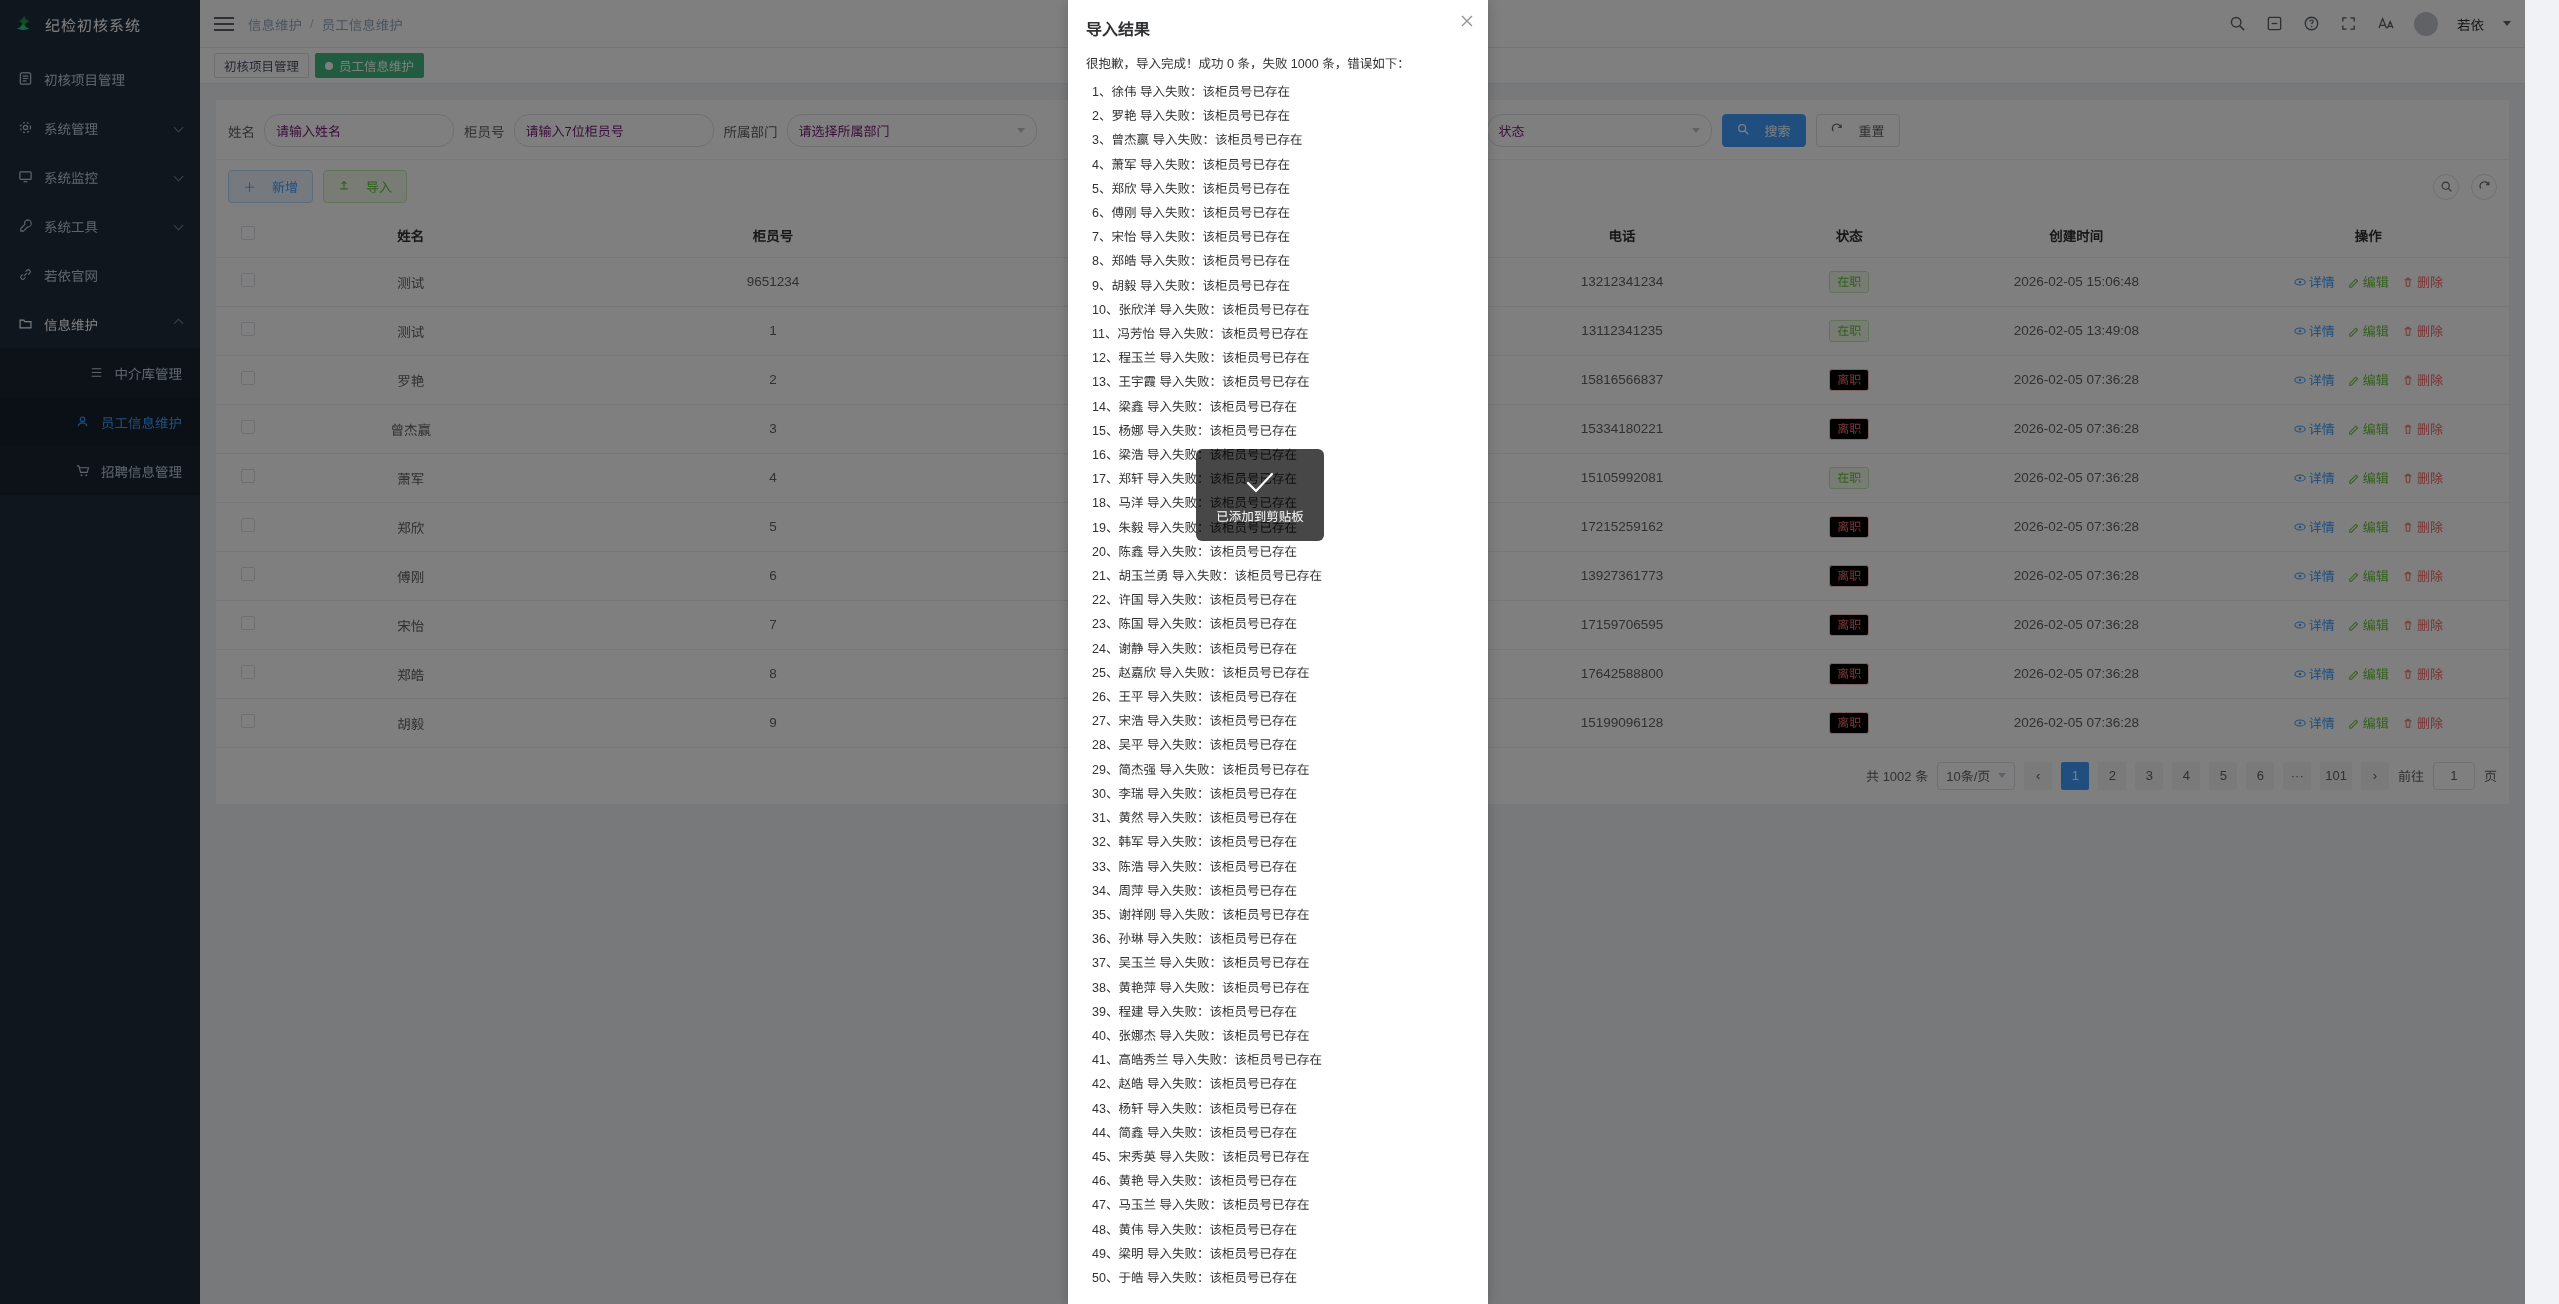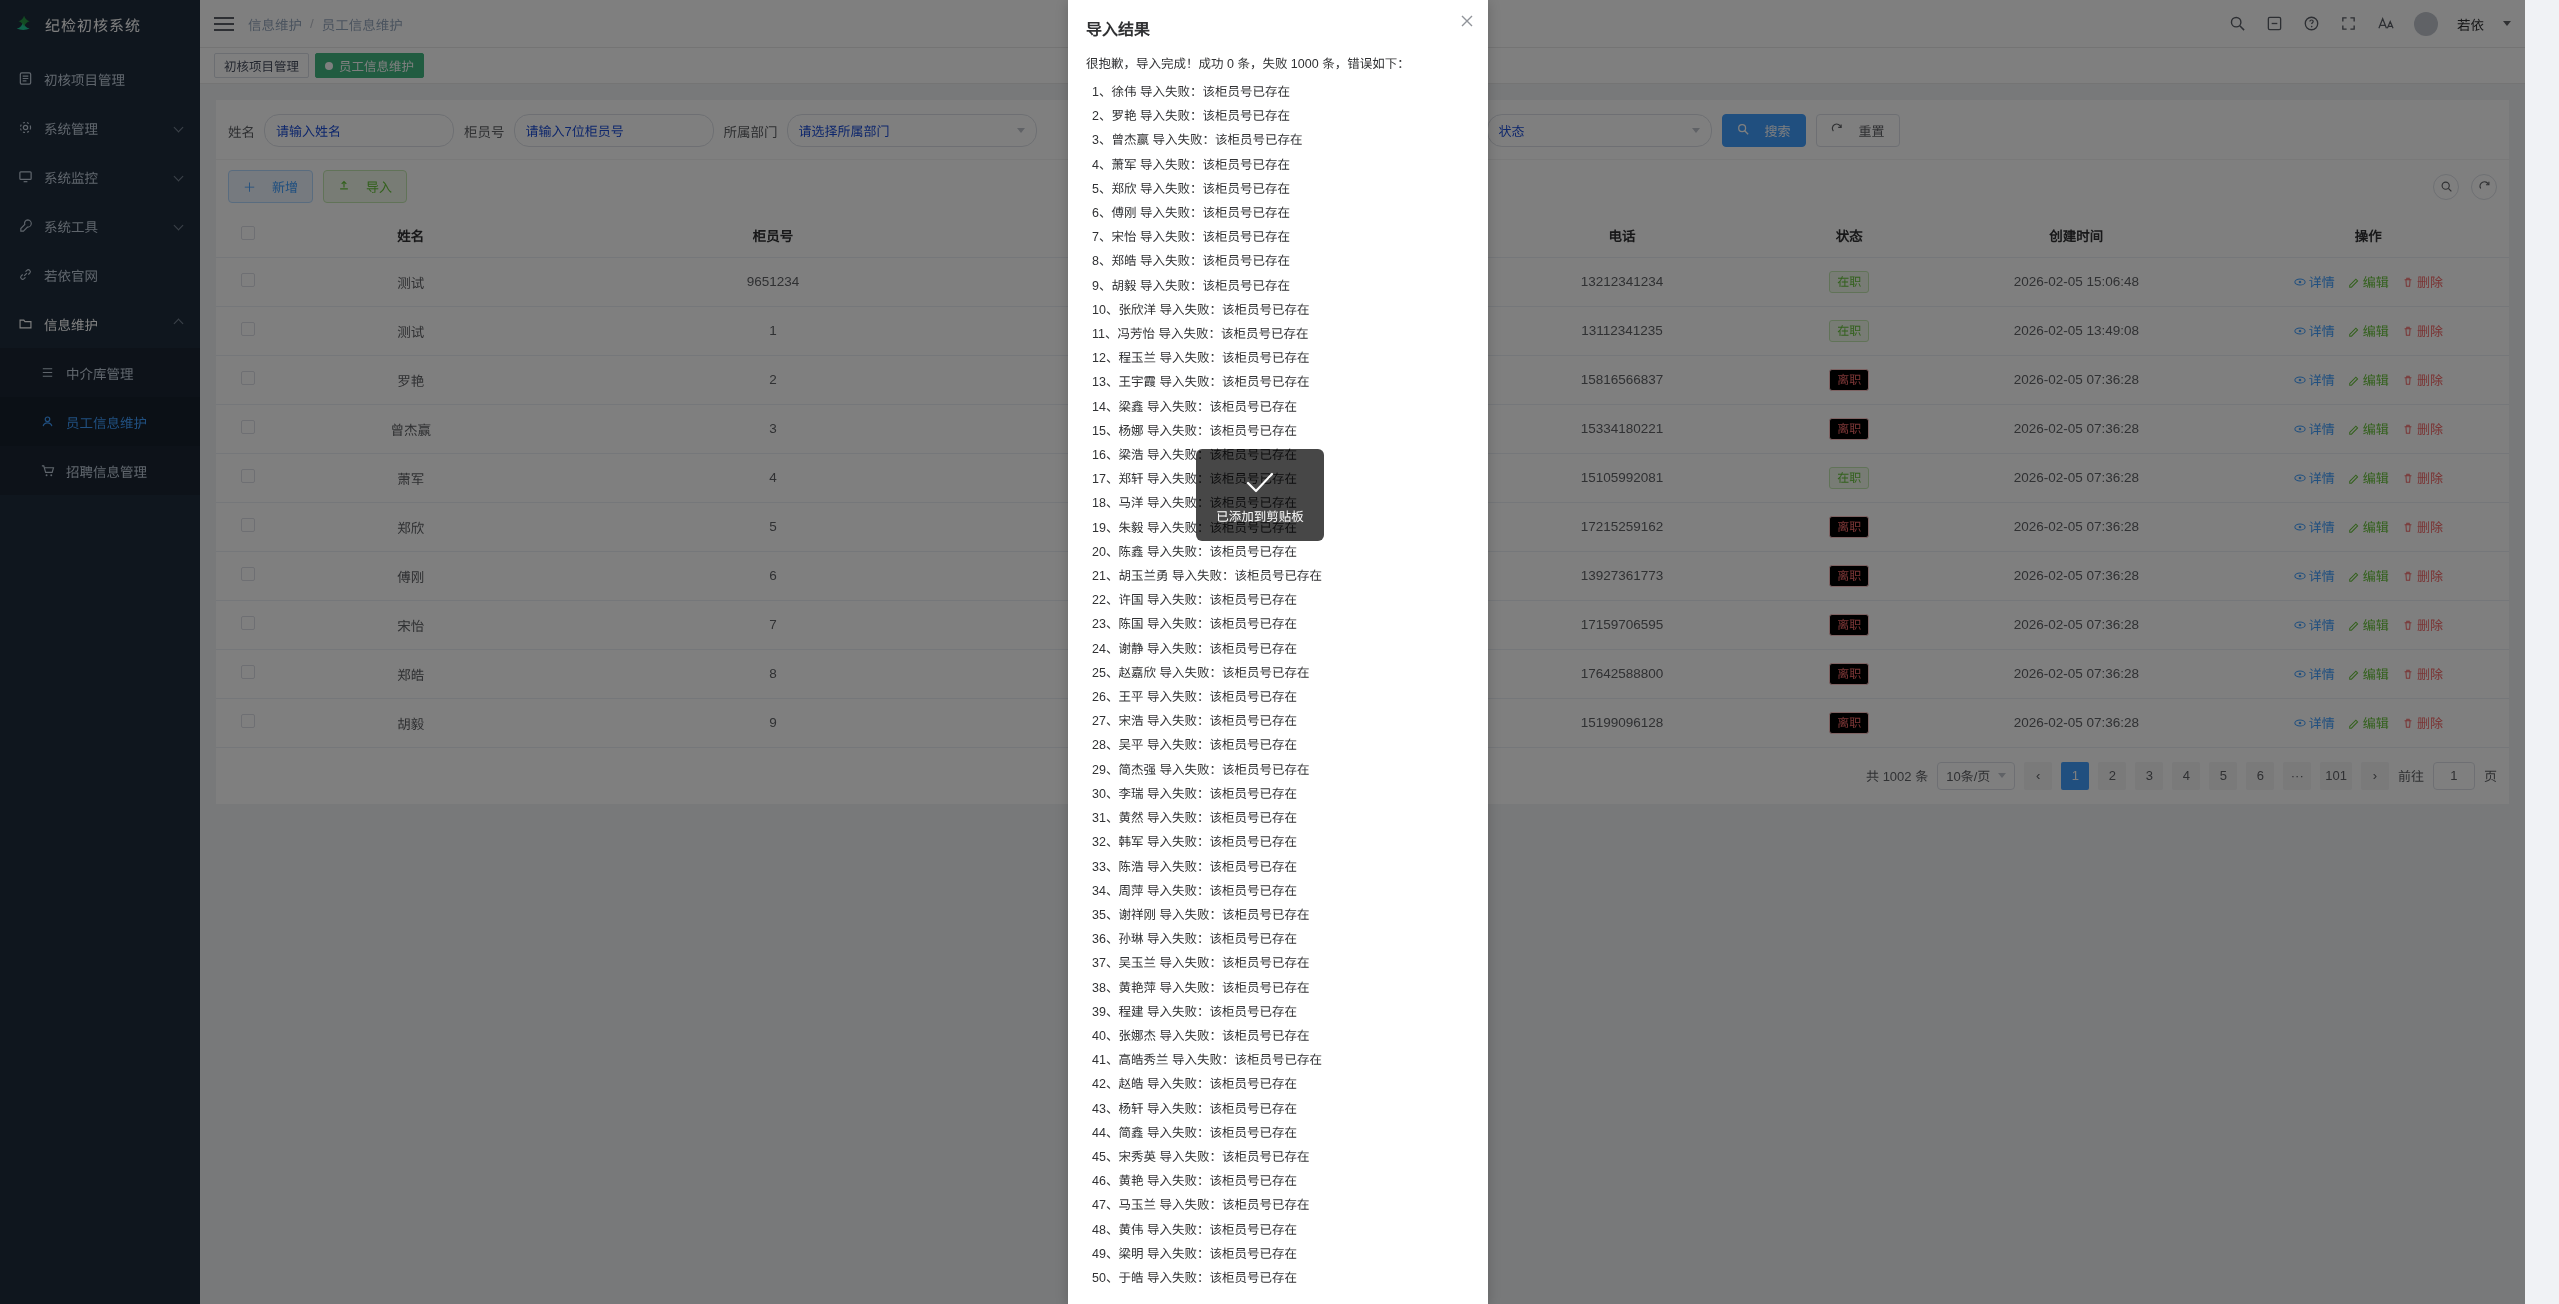--- a/index.html
+++ b/index.html
@@ -37,21 +37,21 @@
     position: relative; cursor: pointer; white-space: nowrap;
   }
   .menu-item .ico { width: 15px; height: 15px; flex: 0 0 15px; display:block; }
   .menu-item .arrow {
     margin-left: auto; width: 7px; height: 7px; border-right: 1.5px solid #8794a3;
     border-bottom: 1.5px solid #8794a3; transform: rotate(45deg); opacity: .85;
   }
   .menu-item .arrow.up { transform: rotate(-135deg); }
   .menu-item.active-parent { color: #ffffff; }
   .submenu { background: #1a2533; }
-  .submenu .menu-item { padding-left: 40px; height: 49px; font-size: 13.5px; }
+  .submenu .menu-item { padding-left: 40px; height: 49px; font-size: 13.5px; justify-content: flex-end; }
   .submenu .menu-item.current { color: #409eff; background: #16202c; }
 
   
   .main { flex: 1 1 auto; display: flex; flex-direction: column; min-width: 0; }
 
   .topbar {
     height: 48px; background: #fff; display: flex; align-items: center;
     border-bottom: 1px solid #e8e8e8; padding: 0 14px; gap: 14px;
   }
   .hamburger { width: 20px; height: 14px; position: relative; cursor: pointer; }
@@ -83,21 +83,21 @@
   .content { padding: 16px 16px 0 16px; flex: 1 1 auto; min-height: 0; }
 
   .filterbar {
     background: #fff; padding: 14px 12px 12px 12px; display: flex; align-items: center;
     gap: 10px; flex-wrap: wrap;
   }
   .field { display: flex; align-items: center; gap: 9px; }
   .flabel { font-size: 13.5px; color: #606266; white-space: nowrap; }
   .input {
     height: 33px; border: 1px solid #dcdfe6; border-radius: 15px; background: #fff;
-    display: flex; align-items: center; padding: 0 11px; font-size: 13px; color: #1d4ed8;
+    display: flex; align-items: center; padding: 0 11px; font-size: 13px; color: #701a75;
     min-width: 0;
   }
   .input.w190 { width: 190px; }
   .input.w200 { width: 200px; }
   .input.w225 { width: 225px; }
   .input.w250 { width: 250px; }
   .input.sel { justify-content: space-between; gap: 6px; }
   .chev { width: 0; height: 0; border-left: 4px solid transparent; border-right: 4px solid transparent; border-top: 5px solid #c0c4cc; }
   .btn {
     height: 33px; border-radius: 4px; display: inline-flex; align-items: center; gap: 16px;

